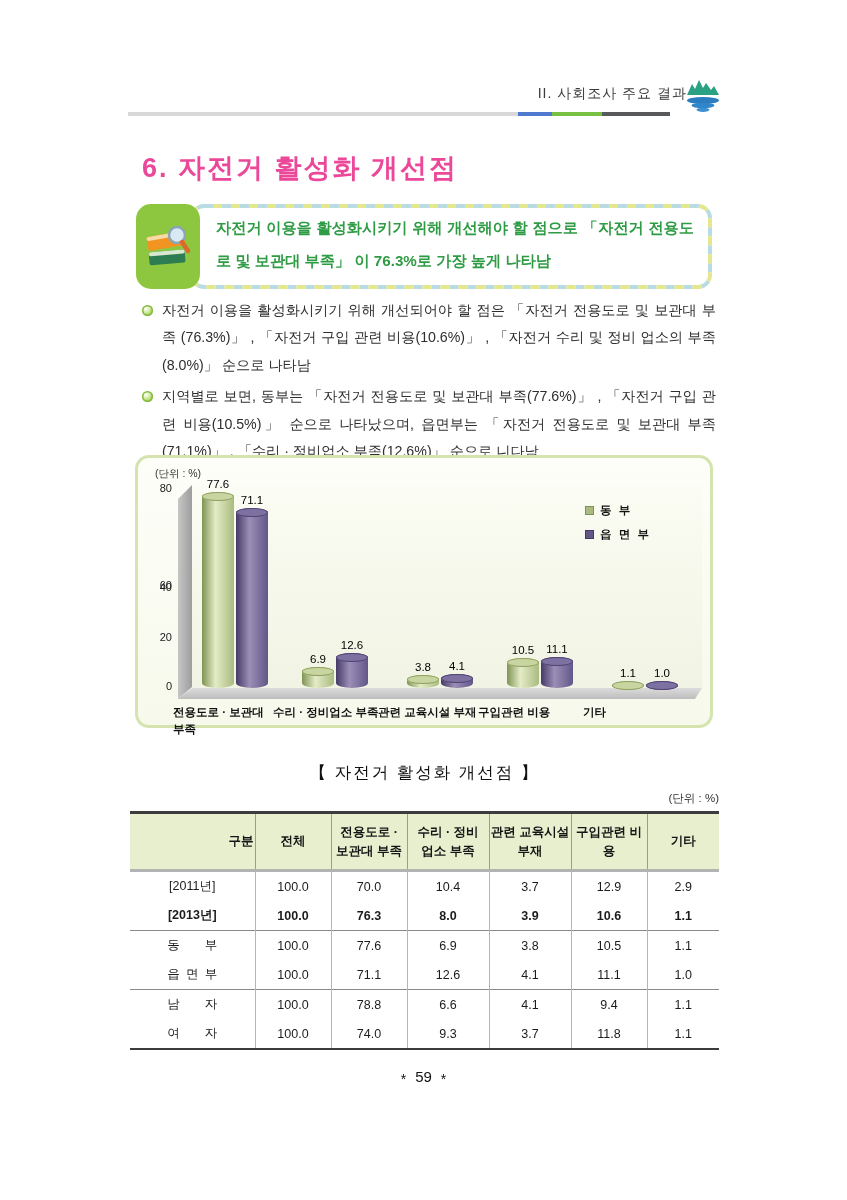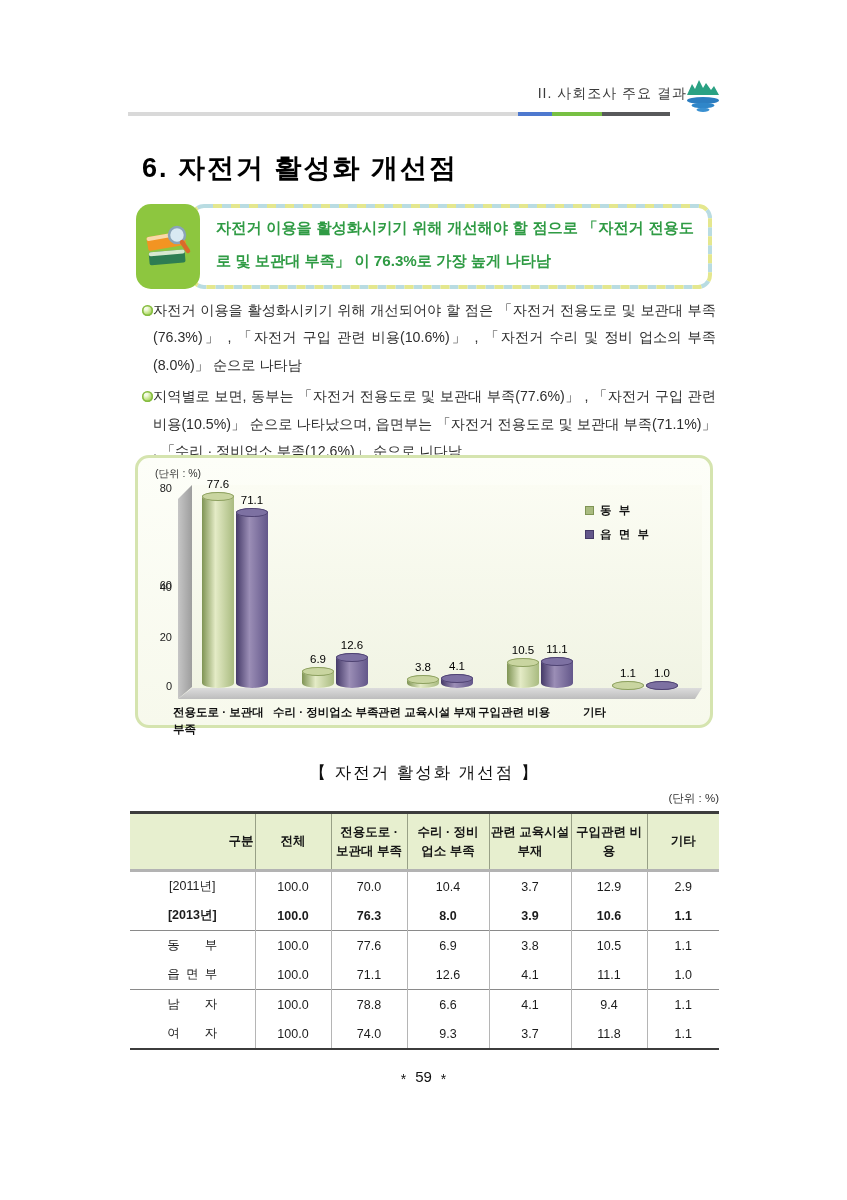--- a/index.html
+++ b/index.html
@@ -9,30 +9,30 @@
   }
   
   .breadcrumb { position:absolute; top:85px; right:160px; font-size:14px; color:#3a3a3a; letter-spacing:1px; }
   .logo { position:absolute; top:78px; left:682px; width:42px; height:40px; }
   .divider { position:absolute; top:112px; left:128px; width:542px; height:4px; display:flex; }
   .divider .seg1 { width:390px; background:#d9d9d9; }
   .divider .seg2 { width:34px;  background:#4e79cf; }
   .divider .seg3 { width:50px;  background:#77c043; }
   .divider .seg4 { width:68px;  background:#58595b; }
   
-  .doc-title { position:absolute; top:150px; left:142px; font-size:27px; font-weight:bold; letter-spacing:2px; color:#000000; }
+  .doc-title { position:absolute; top:150px; left:142px; font-size:27px; font-weight:bold; letter-spacing:2px; color:#ec4899; }
   
   .summary-box { position:absolute; top:204px; left:136px; width:466px; height:85px;border-radius:12px; }
   .dashed-frame { position:absolute; left:54px; top:0; width:522px; height:85px; }
   .icon-tile { position:absolute; left:0; top:0; width:64px; height:85px; z-index:2; }
   .summary-text { position:absolute; left:80px; top:7px; width:478px; font-size:15.2px; font-weight:bold;
                   color:#2f9b44; line-height:2.2; text-align:justify; z-index:3; }
   
   .bullet-list { position:absolute; top:297px; left:142px; width:574px; }
-  .bullet { display:flex; gap:0; margin-bottom:4px; }
+  .bullet { display:flex; gap:9px; margin-bottom:4px; }
   .bullet-marker { flex:0 0 11px; width:11px; height:11px; border-radius:50%; margin-top:8px;
     background:radial-gradient(circle at 35% 30%, #f4fbe4 15%, #c8e690 45%, #8cc63f 80%);
     box-shadow:inset 0 0 0 1.5px #85bb40; }
   .bullet-text { font-size:14.2px; line-height:1.93; text-align:justify; color:#2e2e2e; }
   
   .chart-box { position:absolute; top:455px; left:135px; width:572px; height:267px;
     border:3px solid #d5e4af; border-radius:14px; background:linear-gradient(180deg,#fdfef8,#f7f9ec); }
   .chart-unit { position:absolute; left:17px; top:9px; font-size:10.5px; color:#333; }
   .chart-plot-bg { position:absolute; left:54px; top:27px; width:510px; height:203px;
     background:linear-gradient(180deg,#fbfcf3,#f1f4e4); }

